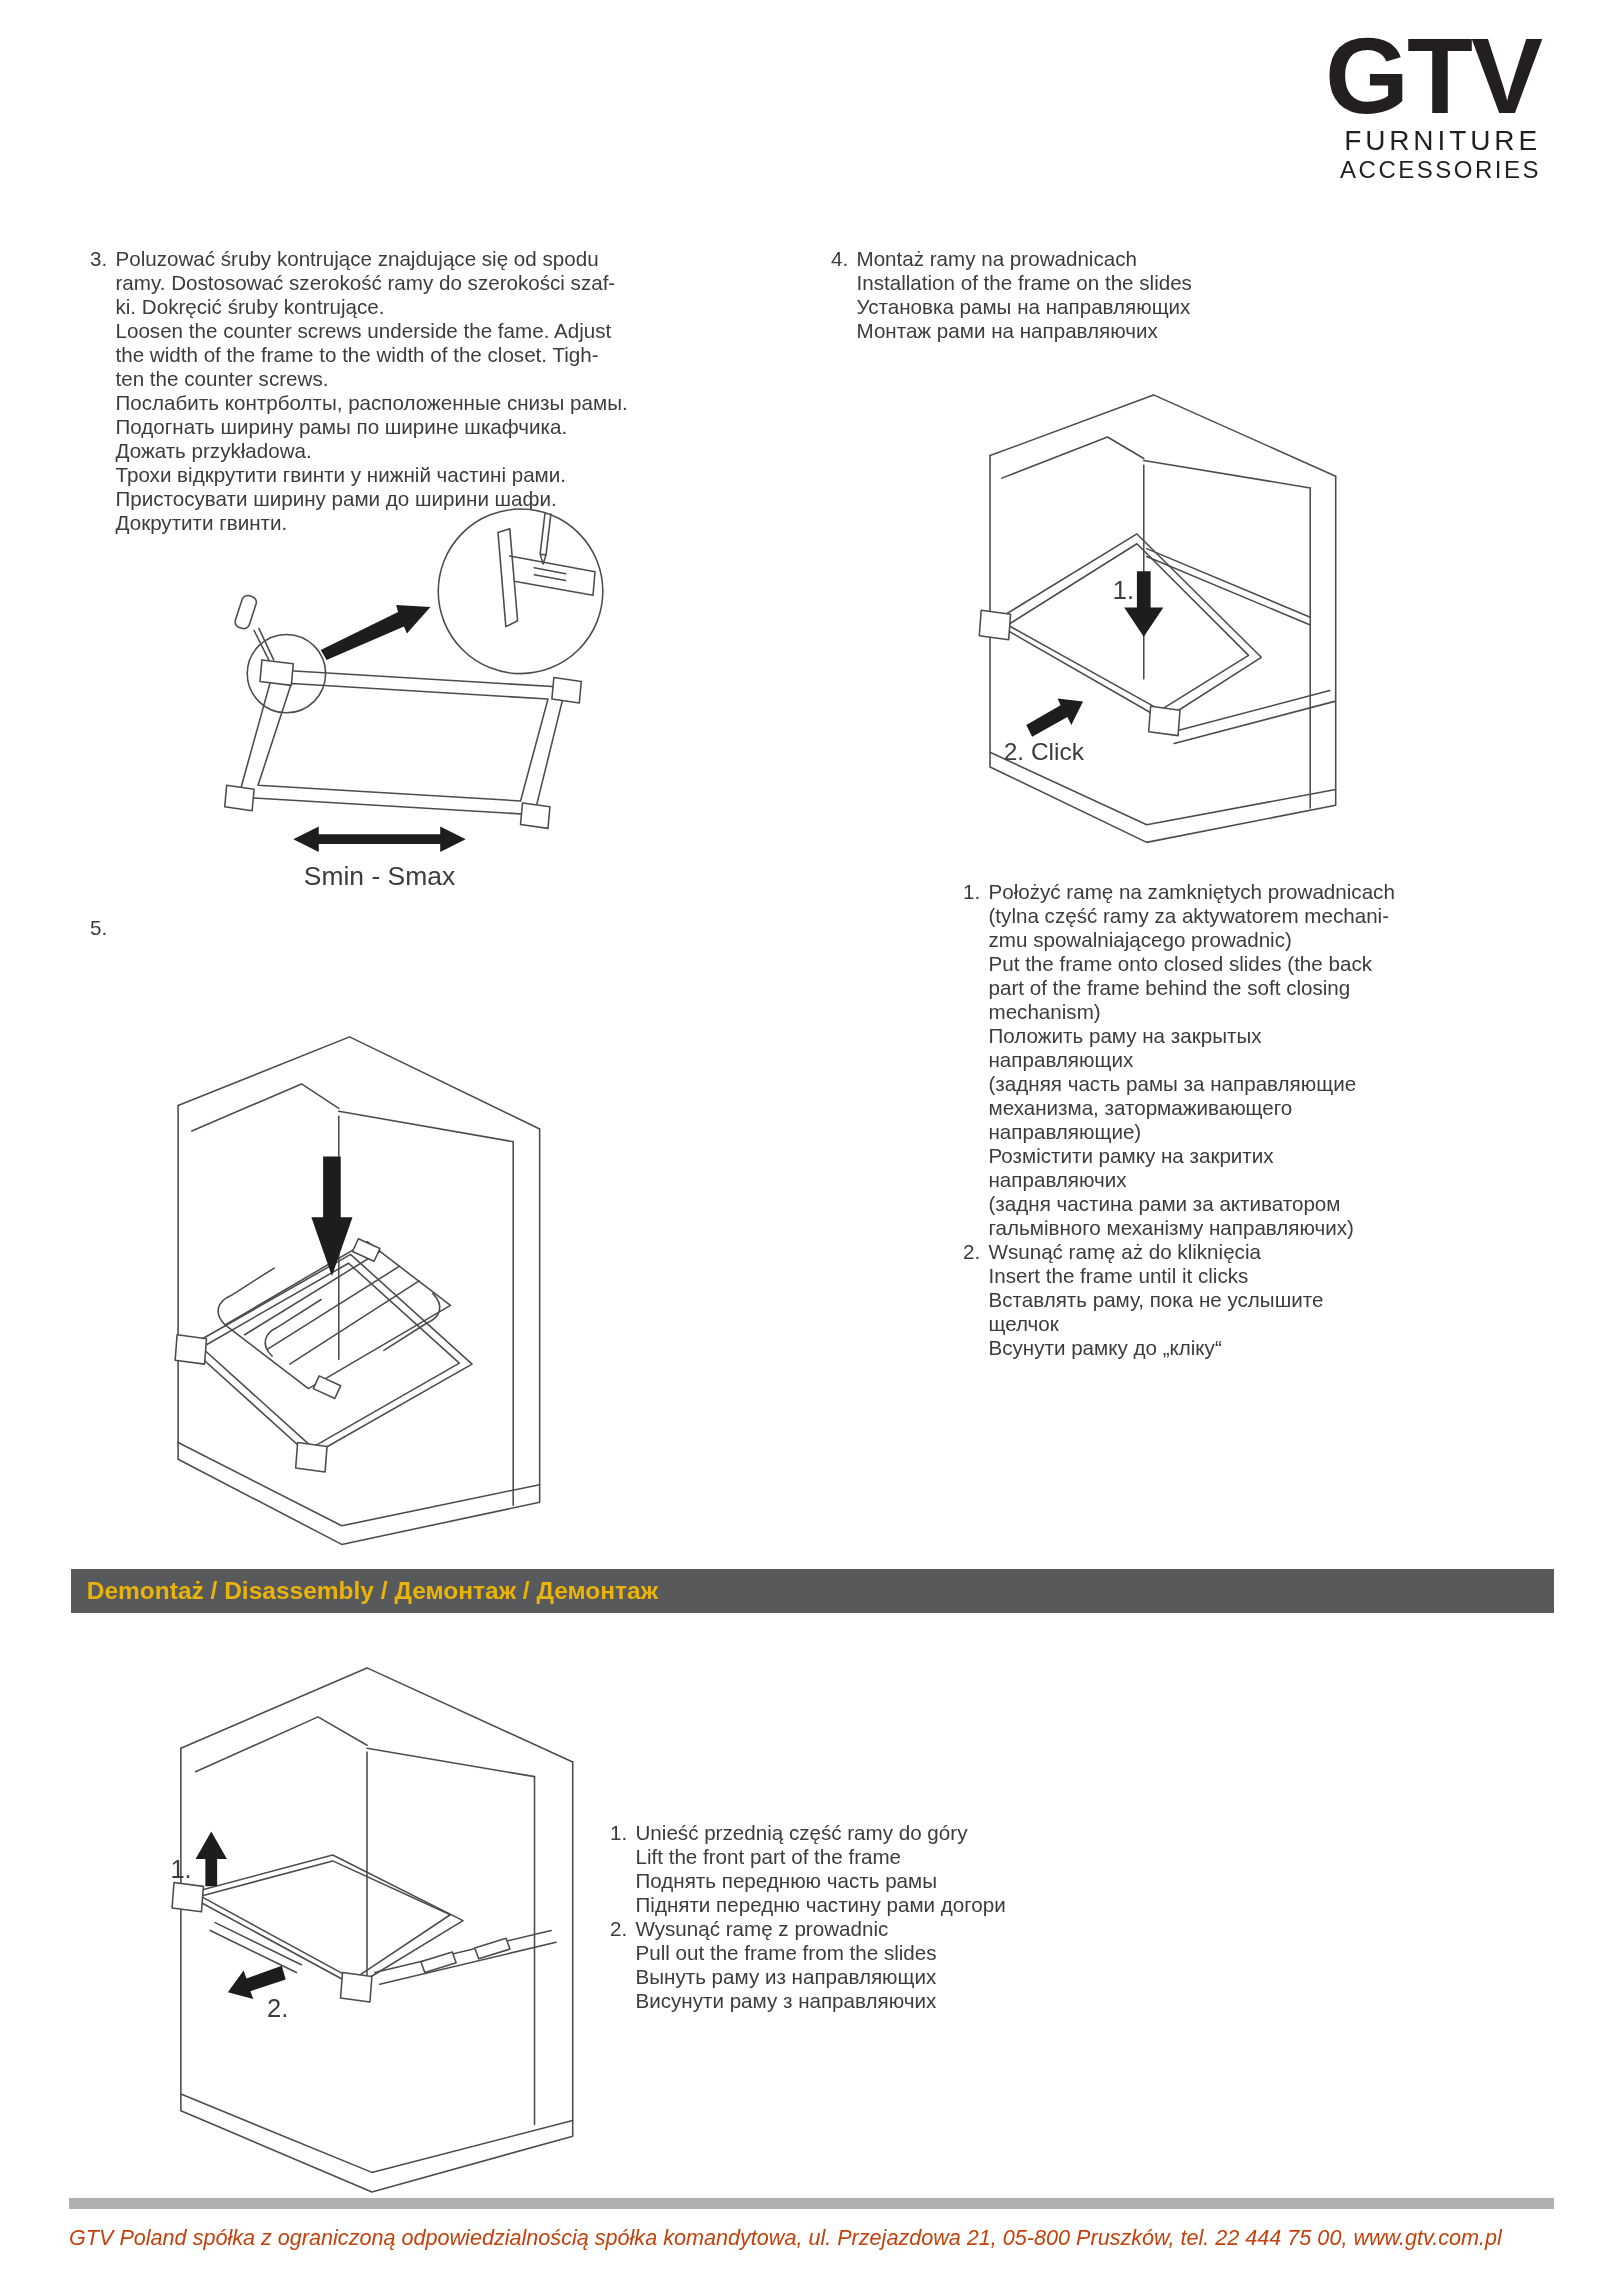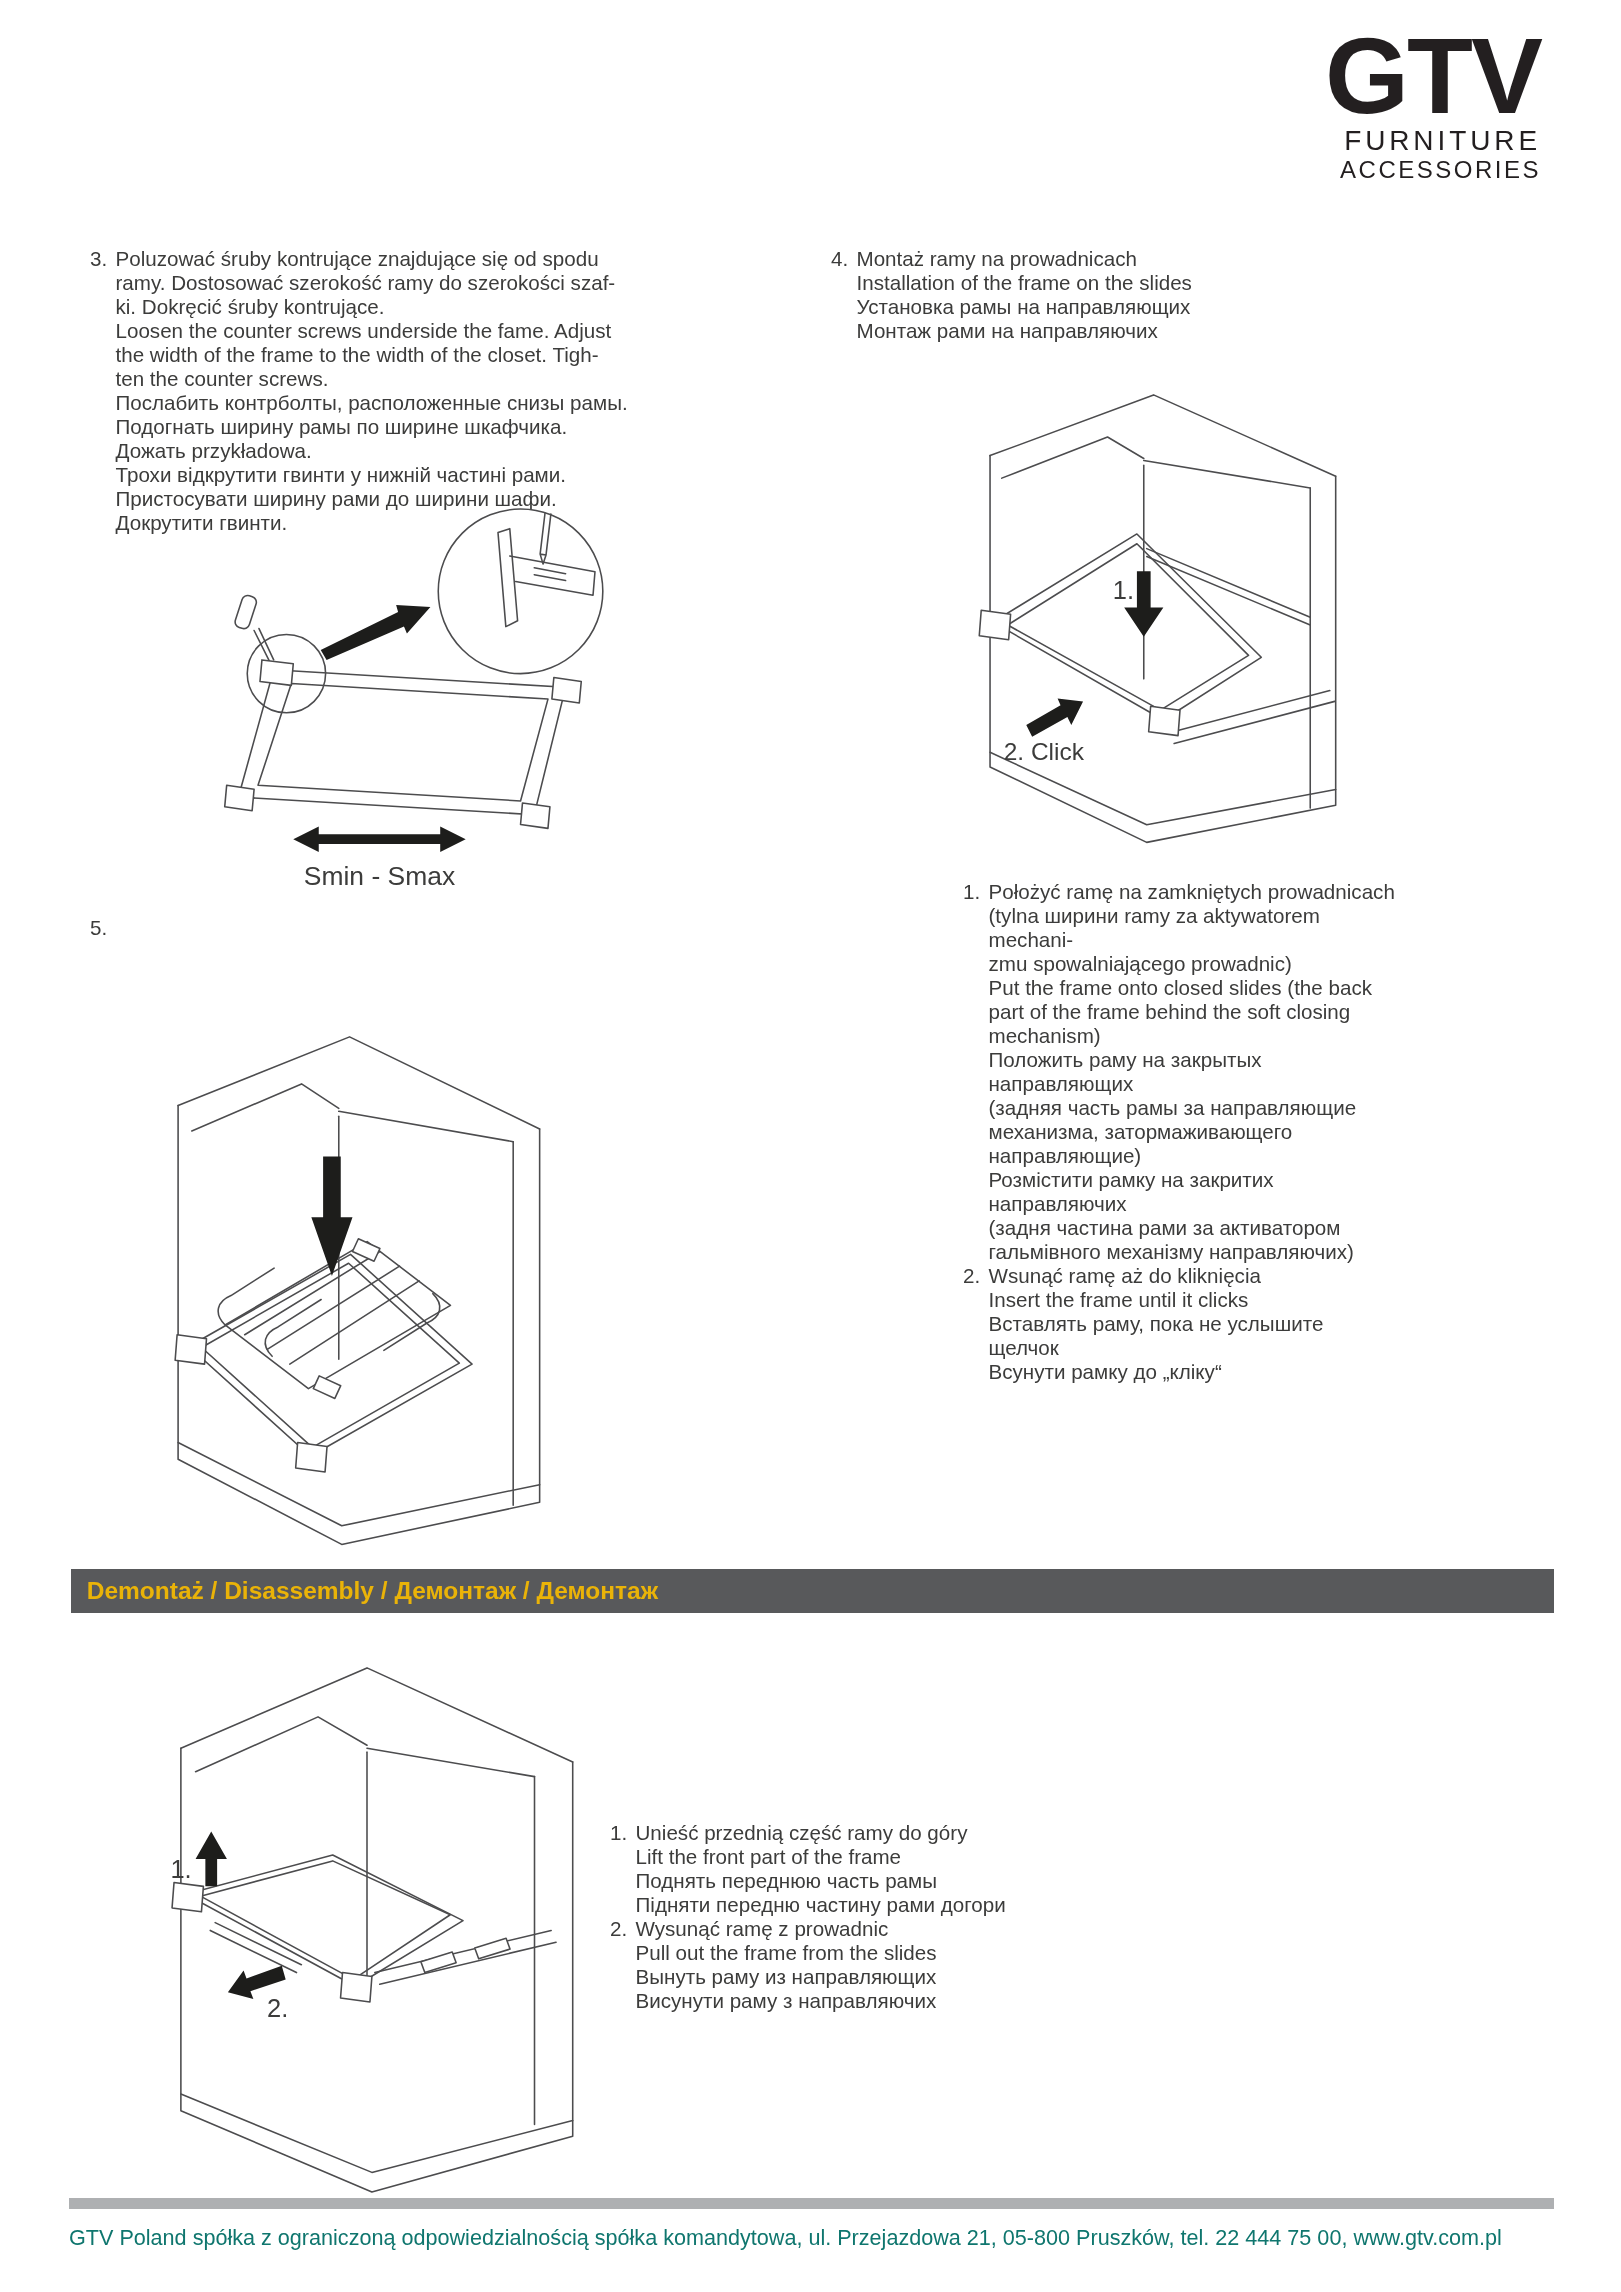--- a/index.html
+++ b/index.html
@@ -19,21 +19,21 @@
   .logo .sub1{font-size:28px;font-weight:500;letter-spacing:3.9px;line-height:1.12;margin-top:5.9px;}
   .logo .sub2{font-size:24px;font-weight:500;letter-spacing:2.5px;line-height:1.12;}
   
   .bar{
     position:absolute;left:71px;top:1569px;width:1483px;height:44px;
     background:#58595b;color:#eab308;font-size:24.5px;font-weight:700;
     line-height:44px;padding-left:15.7px;box-sizing:border-box;
   }
   
   .footer-bar{position:absolute;left:69px;top:2198px;width:1485px;height:10.8px;background:#aeb0b2;}
-  .footer-text{position:absolute;left:69px;top:2225px;width:1500px;font-size:21.6px;color:#0f766e;}
+  .footer-text{position:absolute;left:69px;top:2225px;width:1500px;font-size:21.6px;color:#c2410c;font-style:italic;}
   
   svg{position:absolute;overflow:visible;}
   .ln{stroke:#4c4c4e;stroke-width:1.6;fill:none;stroke-linejoin:round;stroke-linecap:round;}
   .wh{fill:#ffffff;stroke:#4c4c4e;stroke-width:1.6;stroke-linejoin:round;}
   .blk{fill:#1d1d1b;stroke:none;}
   svg text{font-family:"Liberation Sans",sans-serif;fill:#3c3c3b;}
 </style>
 </head>
 <body>
 
@@ -125,21 +125,21 @@
     <polygon class="blk" points="87,342 122,322 119,315 145,318 133,342 129,334 93,354"></polygon>
     <text x="197" y="213" font-size="26" text-anchor="end">1.</text>
     <text x="64" y="378" font-size="25">2. Click</text>
   </svg>
 
   <div class="block txt steps" style="left:963px;top:880px;width:436px;">
     <div class="hang">
       <span class="num">1.</span>
       <div class="lines">
         <div>Położyć ramę na zamkniętych prowadnicach</div>
-        <div>(tylna ширини ramy za aktywatorem mechani-</div>
+        <div>(tylna część ramy za aktywatorem mechani-</div>
         <div>zmu spowalniającego prowadnic)</div>
         <div>Put the frame onto closed slides (the back</div>
         <div>part of the frame behind the soft closing</div>
         <div>mechanism)</div>
         <div>Положить раму на закрытых направляющих</div>
         <div>(задняя часть рамы за направляющие</div>
         <div>механизма, затормаживающего</div>
         <div>направляющие)</div>
         <div>Розмістити рамку на закритих направляючих</div>
         <div>(задня частина рами за активатором</div>

